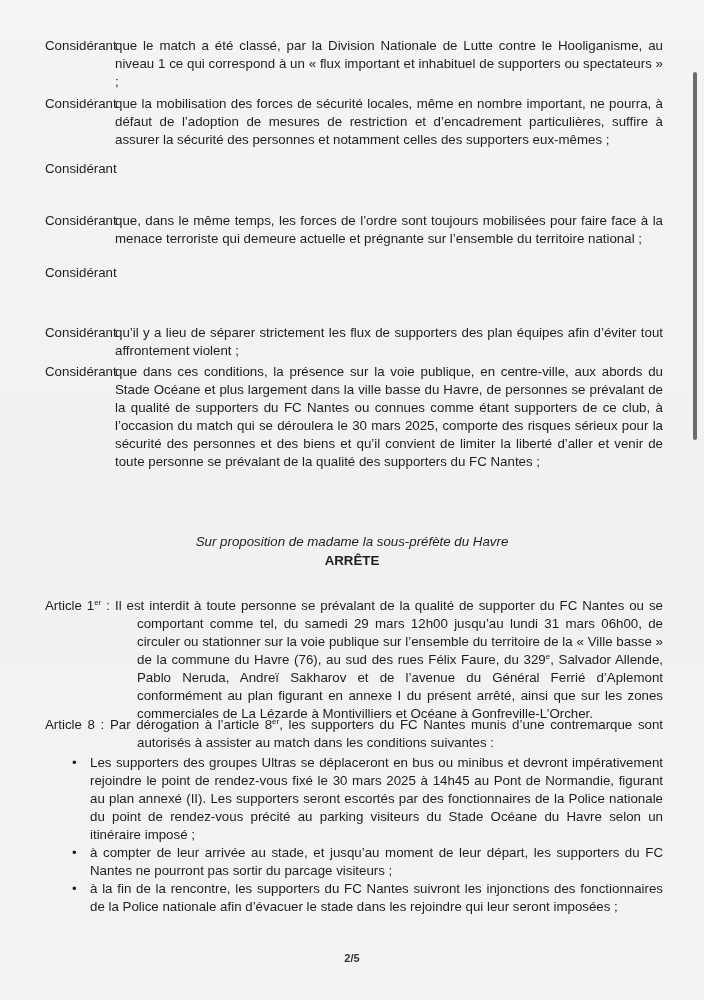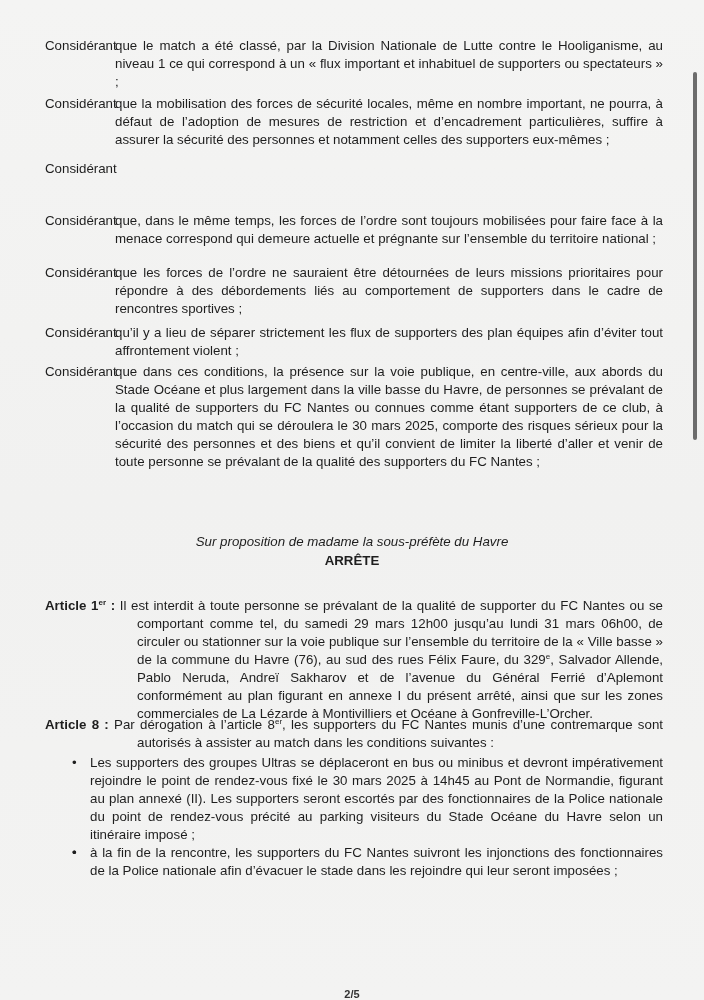--- a/index.html
+++ b/index.html
@@ -28,33 +28,33 @@
     position: absolute; left: 0; width: 704px; text-align: center;
     font-size: 13.3px; line-height: 18px;
   }
   .italic { font-style: italic; }
   .bold { font-weight: bold; }
   .article {
     position: absolute; left: 45px; width: 618px;
     font-size: 13.3px; line-height: 18px; text-align: justify;
   }
   .article .hang2 { padding-left: 92px; text-indent: -92px; text-align: justify; }
-  .article .alabel { font-weight: bold; }
+  .article .alabel { font-weight: normal; }
   .article2-cont { text-align: left; }
   sup { font-size: 8px; line-height: 0; vertical-align: super; }
   .bullets {
     position: absolute; left: 72px; width: 591px;
     font-size: 13.3px; line-height: 18px;
   }
   .bullet { position: relative; padding-left: 18px; text-align: justify; }
   .bullet .dot {
     position: absolute; left: 0; top: 0;
   }
   .pagenum {
-    position: absolute; left: 0; width: 704px; top: 988px;
+    position: absolute; left: 0; width: 704px; top: 952px;
     text-align: center; font-size: 11px; font-weight: bold; color: #333;
   }
   .scrollbar {
     position: absolute; left: 693px; top: 72px; width: 4px; height: 368px;
     background: #6c6c6c; border-radius: 2px;
   }
 </style>
 </head>
 <body>
 
@@ -69,26 +69,25 @@
     <span class="label">Considérant</span>
     <div class="text">que la mobilisation des forces de sécurité locales, même en nombre important, ne pourra, à défaut de l’adoption de mesures de restriction et d’encadrement particulières, suffire à assurer la sécurité des personnes et notamment celles des supporters eux-mêmes ;</div>
   </div>
 
   <div class="considerant" style="top:160px;">
     <span class="label">Considérant</span>
   </div>
 
   <div class="considerant" style="top:212px;">
     <span class="label">Considérant</span>
-    <div class="text">que, dans le même temps, les forces de l’ordre sont toujours mobilisées pour faire face à la menace correspond qui demeure actuelle et prégnante sur l’ensemble du territoire national ;</div>
+    <div class="text">que, dans le même temps, les forces de l’ordre sont toujours mobilisées pour faire face à la menace terroriste qui demeure actuelle et prégnante sur l’ensemble du territoire national ;</div>
   </div>
 
   <div class="considerant" style="top:264px;">
     <span class="label">Considérant</span>
-    <div class="text">que les forces de l’ordre ne sauraient être détournées de leurs missions prioritaires pour répondre à des débordements liés au comportement de supporters dans le cadre de rencontres sportives ;</div>
   </div>
 
   <div class="considerant" style="top:324px;">
     <span class="label">Considérant</span>
     <div class="text">qu’il y a lieu de séparer strictement les flux de supporters des plan équipes afin d’éviter tout affrontement violent ;</div>
   </div>
 
   <div class="considerant" style="top:363px;">
     <span class="label">Considérant</span>
     <div class="text">que dans ces conditions, la présence sur la voie publique, en centre-ville, aux abords du Stade Océane et plus largement dans la ville basse du Havre, de personnes se prévalant de la qualité de supporters du FC Nantes ou connues comme étant supporters de ce club, à l’occasion du match qui se déroulera le 30 mars 2025, comporte des risques sérieux pour la sécurité des personnes et des biens et qu’il convient de limiter la liberté d’aller et venir de toute personne se prévalant de la qualité des supporters du FC Nantes ;</div>
@@ -105,20 +104,21 @@
     <div class="hang2 article2-cont"><span class="alabel">Article 8 :</span> <span>Par dérogation à l’article 8</span><sup>er</sup><span>, les supporters du FC Nantes munis d’une contremarque sont autorisés à assister au match dans les conditions suivantes :</span></div>
   </div>
 
   <div class="bullets" style="top:754px;">
     <div class="bullet">
       <span class="dot">•</span>
       <span>Les supporters des groupes Ultras se déplaceront en bus ou minibus et devront impérativement rejoindre le point de rendez-vous fixé le 30 mars 2025 à 14h45 au Pont de Normandie, figurant au plan annexé (II). Les supporters seront escortés par des fonctionnaires de la Police nationale du point de rendez-vous précité au parking visiteurs du Stade Océane du Havre selon un itinéraire imposé ;</span>
     </div>
     <div class="bullet">
       <span class="dot">•</span>
+      <span>à compter de leur arrivée au stade, et jusqu’au moment de leur départ, les supporters du FC Nantes ne pourront pas sortir du parcage visiteurs ;</span>
     </div>
     <div class="bullet">
       <span class="dot">•</span>
       <span>à la fin de la rencontre, les supporters du FC Nantes suivront les injonctions des fonctionnaires de la Police nationale afin d’évacuer le stade dans les rejoindre qui leur seront imposées ;</span>
     </div>
   </div>
 
   <div class="pagenum">2/5</div>
 </div>
 

